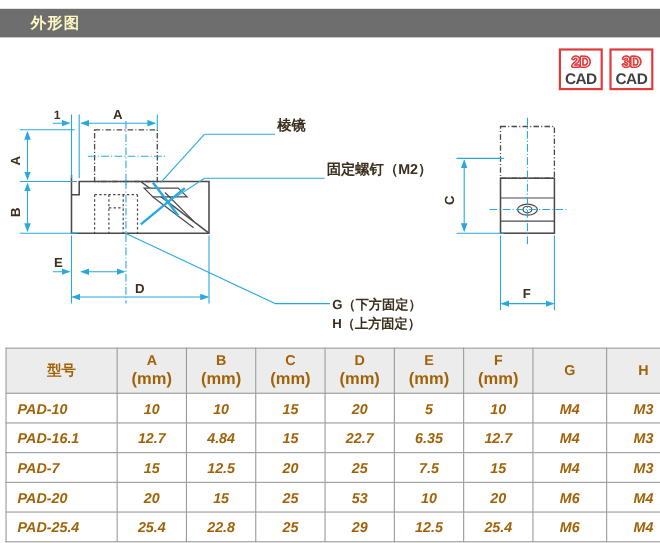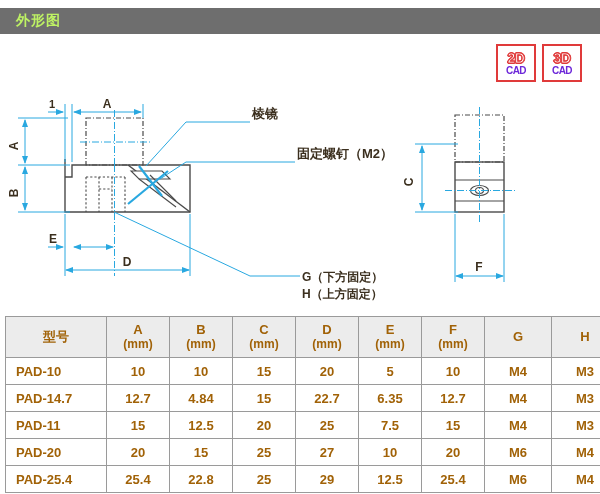--- a/index.html
+++ b/index.html
@@ -10,40 +10,40 @@
     overflow:hidden;
     position:relative;
   }
   
   .header-bar{
     position:absolute;left:0;top:8px;width:600px;height:26px;
     background:#6e6e6e;
     display:flex;align-items:center;
   }
   .header-bar .title{
-    color:#bef264;font-size:14px;font-weight:bold;
-    margin-left:16px;letter-spacing:1px;
+    color:#fef9c3;font-size:14px;font-weight:bold;
+    margin-left:28px;letter-spacing:1px;
   }
   
-  .cad-badges{position:absolute;right:18px;top:44px;display:flex;gap:6px;}
+  .cad-badges{position:absolute;right:6px;top:44px;display:flex;gap:6px;}
   .cad-badge{
     width:40px;height:38px;border:2px solid #e03a3a;
     box-sizing:border-box;background:#fff;
     display:flex;flex-direction:column;align-items:center;justify-content:center;
     line-height:1;
   }
   .cad-badge .b-top{
     font-size:14px;font-weight:bold;color:#fff;
     -webkit-text-stroke:1px #e03a3a;
     text-shadow:
        1px 0 0 #e03a3a,-1px 0 0 #e03a3a,0 1px 0 #e03a3a,0 -1px 0 #e03a3a;
     letter-spacing:-0.5px;
   }
   .cad-badge .b-bot{
-    font-size:10px;font-weight:bold;color:#6d28d9;letter-spacing:-0.5px;margin-top:1px;
+    font-size:14px;font-weight:bold;color:#404040;letter-spacing:-0.5px;margin-top:1px;
   }
   
   .drawing{position:absolute;left:0;top:44px;width:600px;height:262px;}
   .drawing svg{display:block;}
   
   .spec-table{
     position:absolute;left:5px;top:316px;width:590px;
     border-collapse:collapse;
     table-layout:fixed;
   }
@@ -54,22 +54,22 @@
     color:#a16207;
     padding:0;
     height:26px;
   }
   .spec-table thead th{
     background:#ececec;
     font-weight:bold;
     height:40px;
     line-height:1.15;
   }
-  .spec-table thead th .unit{display:block;font-size:12px;font-weight:bold;}
-  .spec-table tbody td{background:#ffffff;font-weight:bold;}
+  .spec-table thead th .unit{display:block;font-size:15px;font-weight:bold;}
+  .spec-table tbody td{background:#ffffff;font-weight:bold;font-style:italic;}
   .spec-table tbody td.model{text-align:left;padding-left:10px;}
   .spec-table th.col-model{width:100px;}
   .spec-table th.col-n{width:62px;}
   .spec-table th.col-gh{width:66px;}
 </style>
 </head>
 <body>
 
 <div class="header-bar">
   <span class="title">外形图</span>
@@ -244,47 +244,47 @@
       <td>10</td>
       <td>10</td>
       <td>15</td>
       <td>20</td>
       <td>5</td>
       <td>10</td>
       <td>M4</td>
       <td>M3</td>
     </tr>
     <tr>
-      <td class="model">PAD-14.7</td>
+      <td class="model">PAD-16.1</td>
       <td>12.7</td>
       <td>4.84</td>
       <td>15</td>
       <td>22.7</td>
       <td>6.35</td>
       <td>12.7</td>
       <td>M4</td>
       <td>M3</td>
     </tr>
     <tr>
-      <td class="model">PAD-11</td>
+      <td class="model">PAD-7</td>
       <td>15</td>
       <td>12.5</td>
       <td>20</td>
       <td>25</td>
       <td>7.5</td>
       <td>15</td>
       <td>M4</td>
       <td>M3</td>
     </tr>
     <tr>
       <td class="model">PAD-20</td>
       <td>20</td>
       <td>15</td>
       <td>25</td>
-      <td>27</td>
+      <td>53</td>
       <td>10</td>
       <td>20</td>
       <td>M6</td>
       <td>M4</td>
     </tr>
     <tr>
       <td class="model">PAD-25.4</td>
       <td>25.4</td>
       <td>22.8</td>
       <td>25</td>

